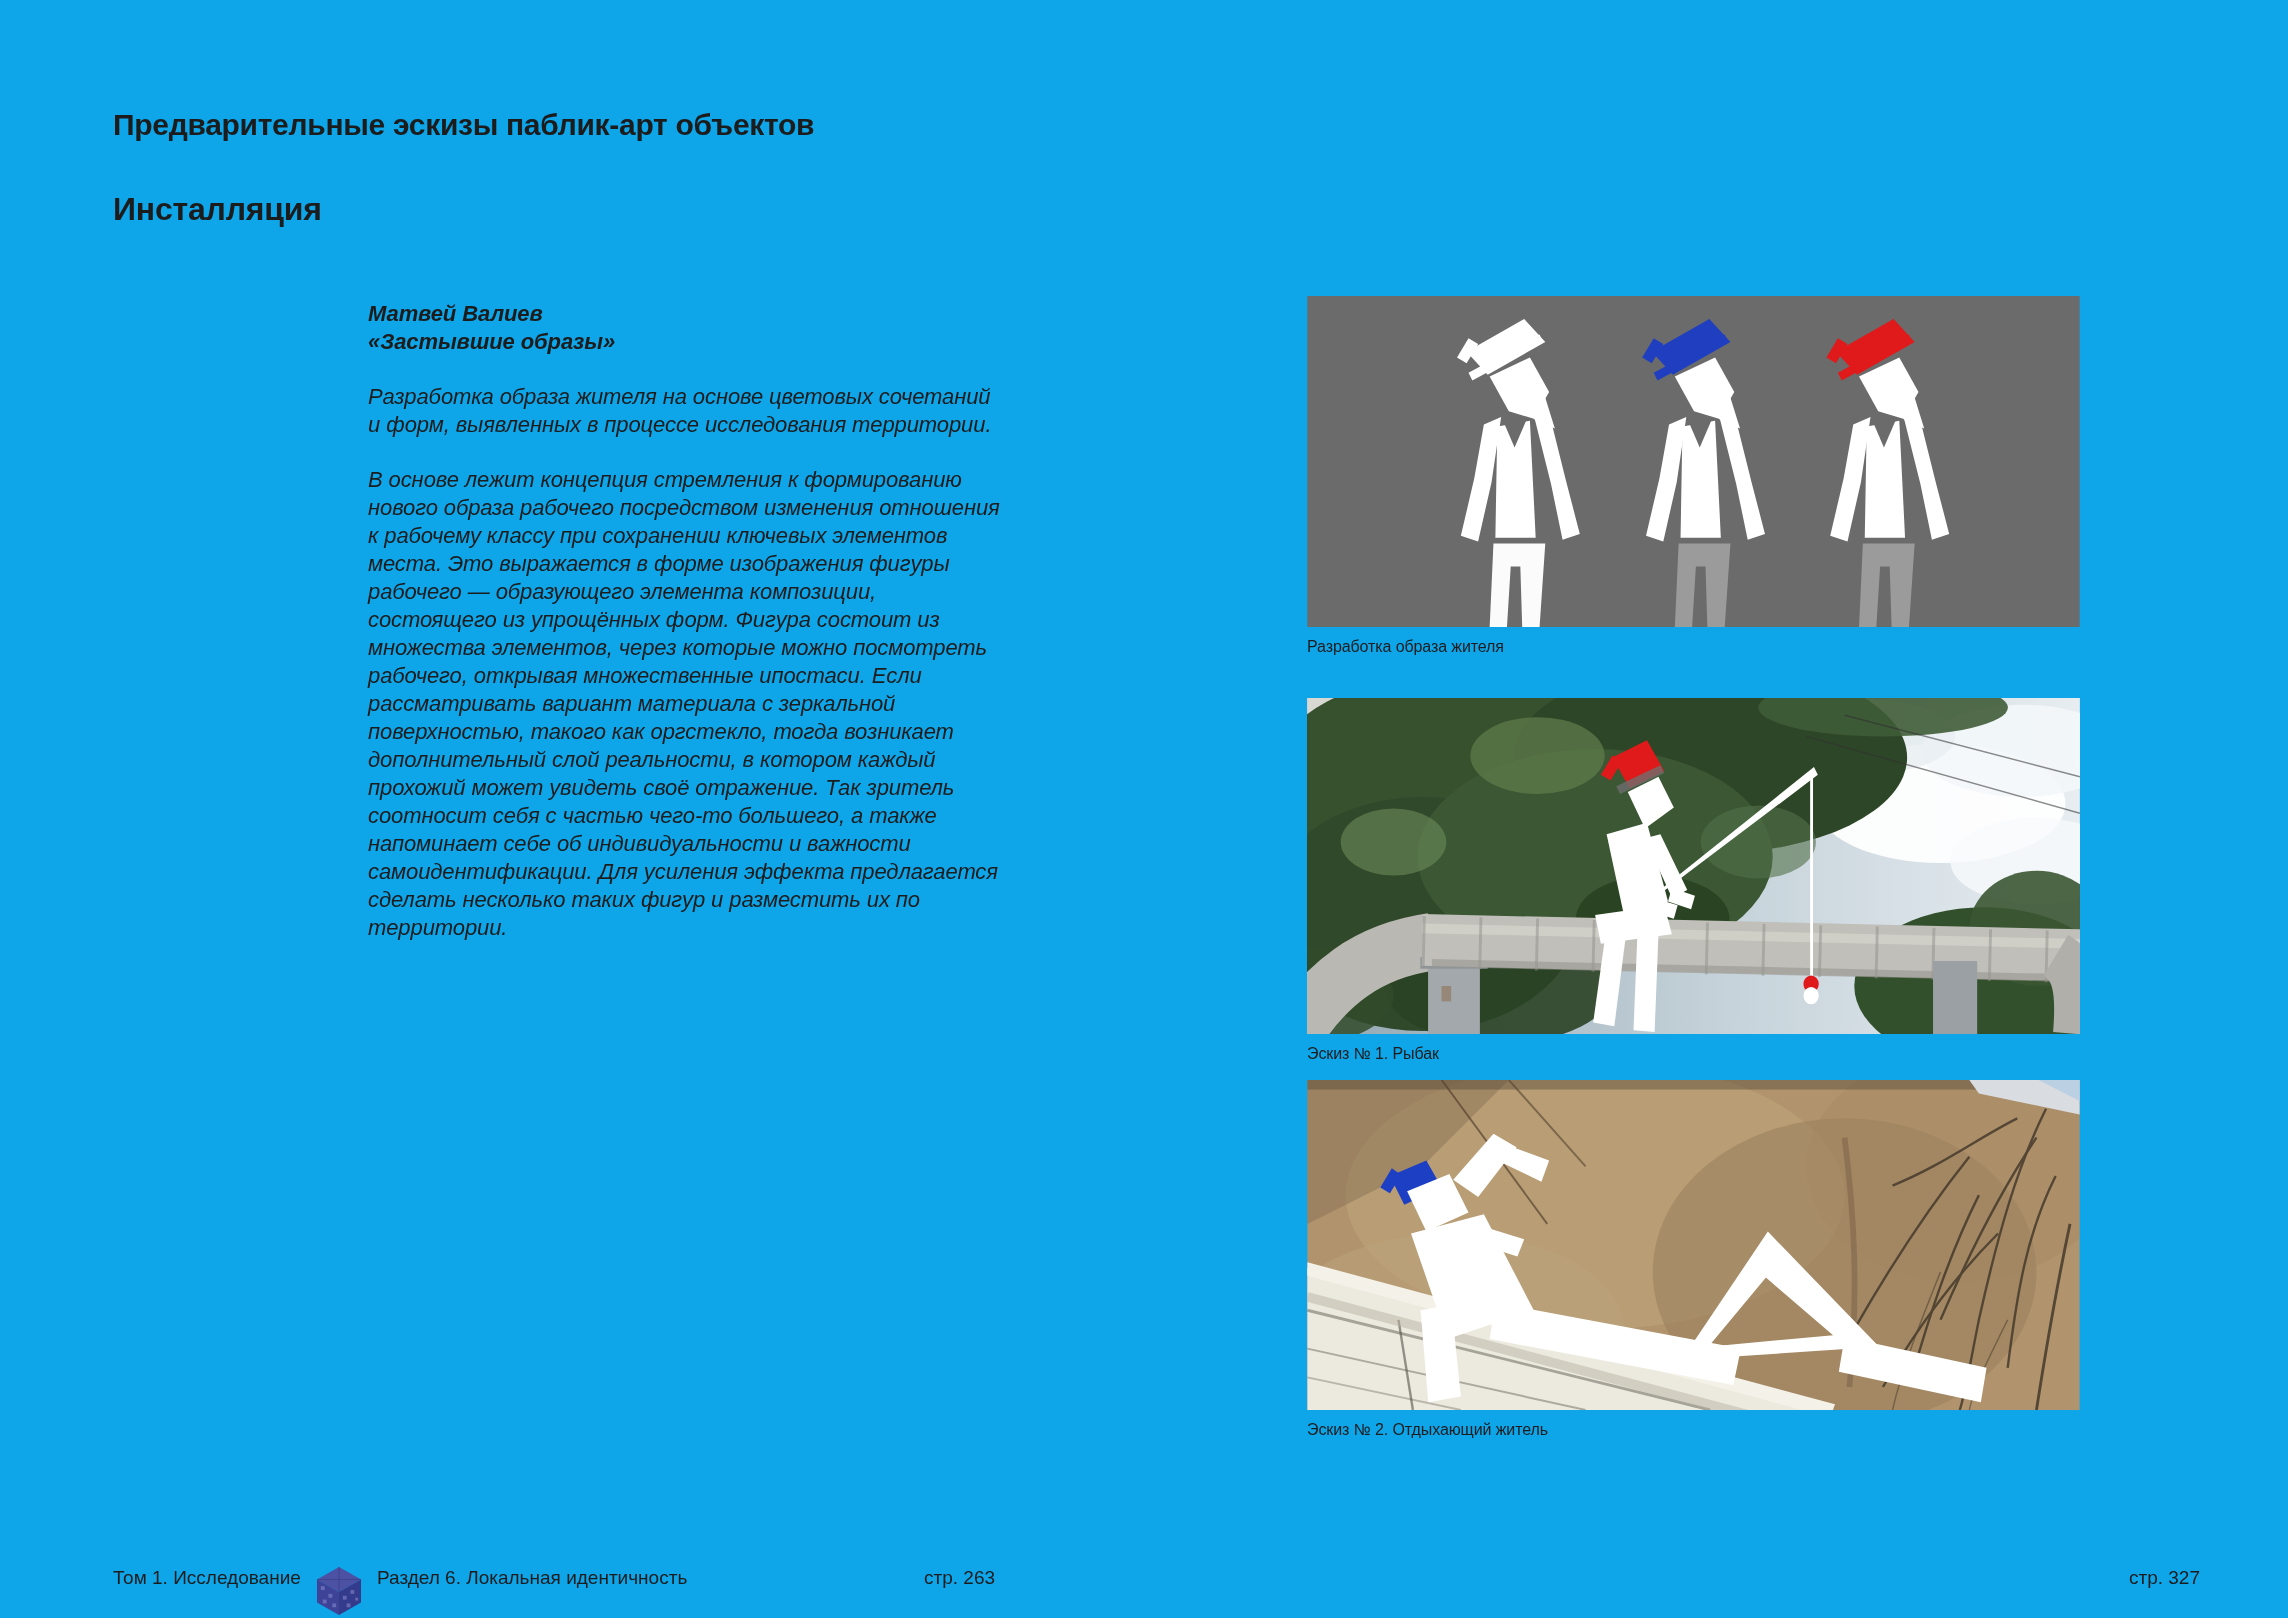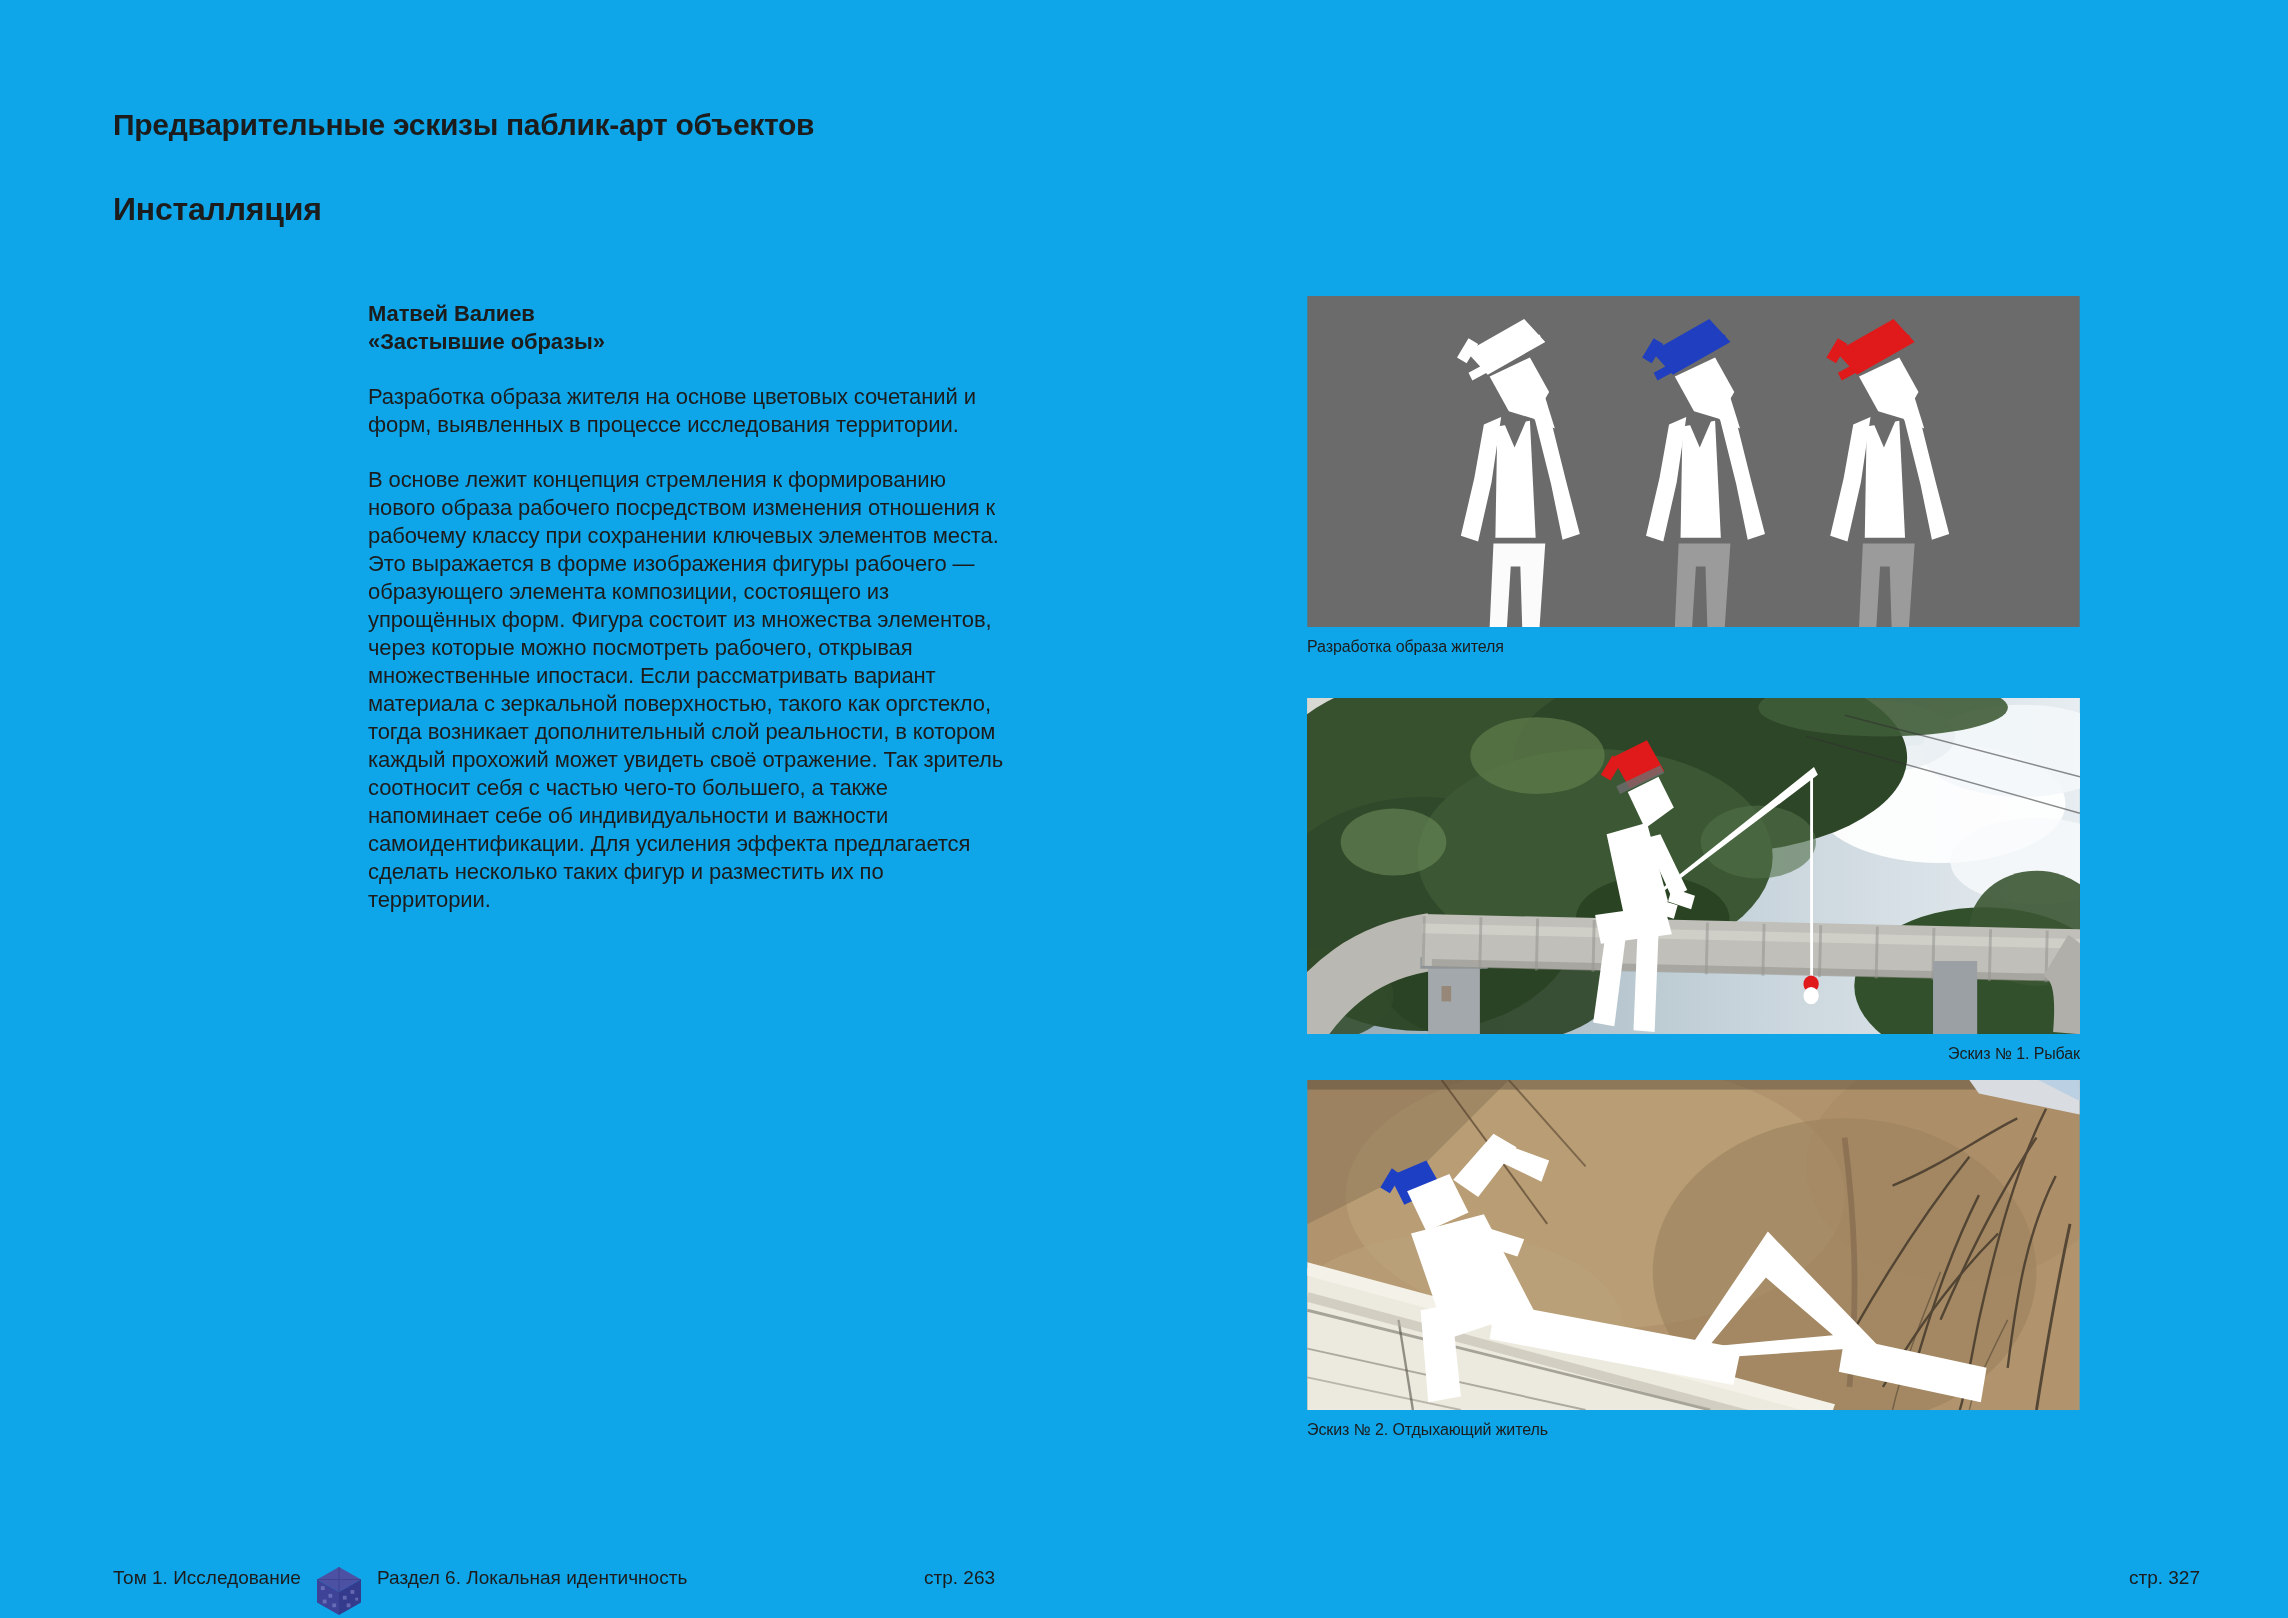--- a/index.html
+++ b/index.html
@@ -2,21 +2,21 @@
 <html lang="ru"><head>
 <meta charset="utf-8">
 <style>
   html,body{margin:0;padding:0;background:#ffffff;}
   #page{
     position:relative;width:2288px;height:1619px;background:#0ea5e9;
     font-family:"Liberation Sans","DejaVu Sans",sans-serif;color:#1c1c1c;overflow:hidden;
   }
   .h1{position:absolute;left:113px;top:108px;font-size:30px;font-weight:bold;letter-spacing:-0.3px;}
   .h2{position:absolute;left:113px;top:191px;font-size:32px;font-weight:bold;letter-spacing:-0.2px;}
-  .textcol{position:absolute;left:368px;top:300px;width:638px;font-size:22px;line-height:28px;letter-spacing:-0.1px;}
+  .textcol{position:absolute;left:368px;top:300px;width:638px;font-size:22px;line-height:28px;letter-spacing:-0.1px;font-style:italic;}
   .textcol p{margin:0 0 27px 0;}
   .author{font-weight:bold;white-space:pre-line;margin-bottom:27px;}
   .figblock{position:absolute;left:1307px;width:773px;}
   .figblock svg{display:block;}
   .caption{margin-top:10.6px;font-size:16px;letter-spacing:-0.1px;color:#1c1c1c;}
   .footer{position:absolute;left:0;top:1531px;width:2288px;height:58px;font-size:19px;margin-top:36px;}
   .footer .item{position:absolute;top:0;white-space:nowrap;}
   .f-volume{left:113px;}
   .f-logo{left:317px;top:-9.6px;width:44px;height:48px;}
   .f-section{left:377px;}
@@ -65,21 +65,21 @@
       </g>
       <g transform="translate(523,18)">
         <use href="#res-hat" fill="#e01a1a"></use>
           <use href="#res-body"></use>
           <use href="#res-pants" fill="#9b9b9b"></use>
       </g>
     </svg>
     <div class="caption">Разработка образа жителя</div>
   </div>
 
-  <div class="figblock" style="top:698px;text-align:right;">
+  <div class="figblock" style="top:698px;">
     <svg width="773" height="336" viewBox="0 0 805 350">
       <defs>
         <linearGradient id="sky2" x1="0" y1="0" x2="1" y2="0">
           <stop offset="0" stop-color="#93a7b2"></stop>
             <stop offset="0.55" stop-color="#c6d3da"></stop>
             <stop offset="1" stop-color="#e7edf1"></stop>
         </linearGradient>
       </defs>
       <rect width="805" height="350" fill="url(#sky2)"></rect>
       <g>

